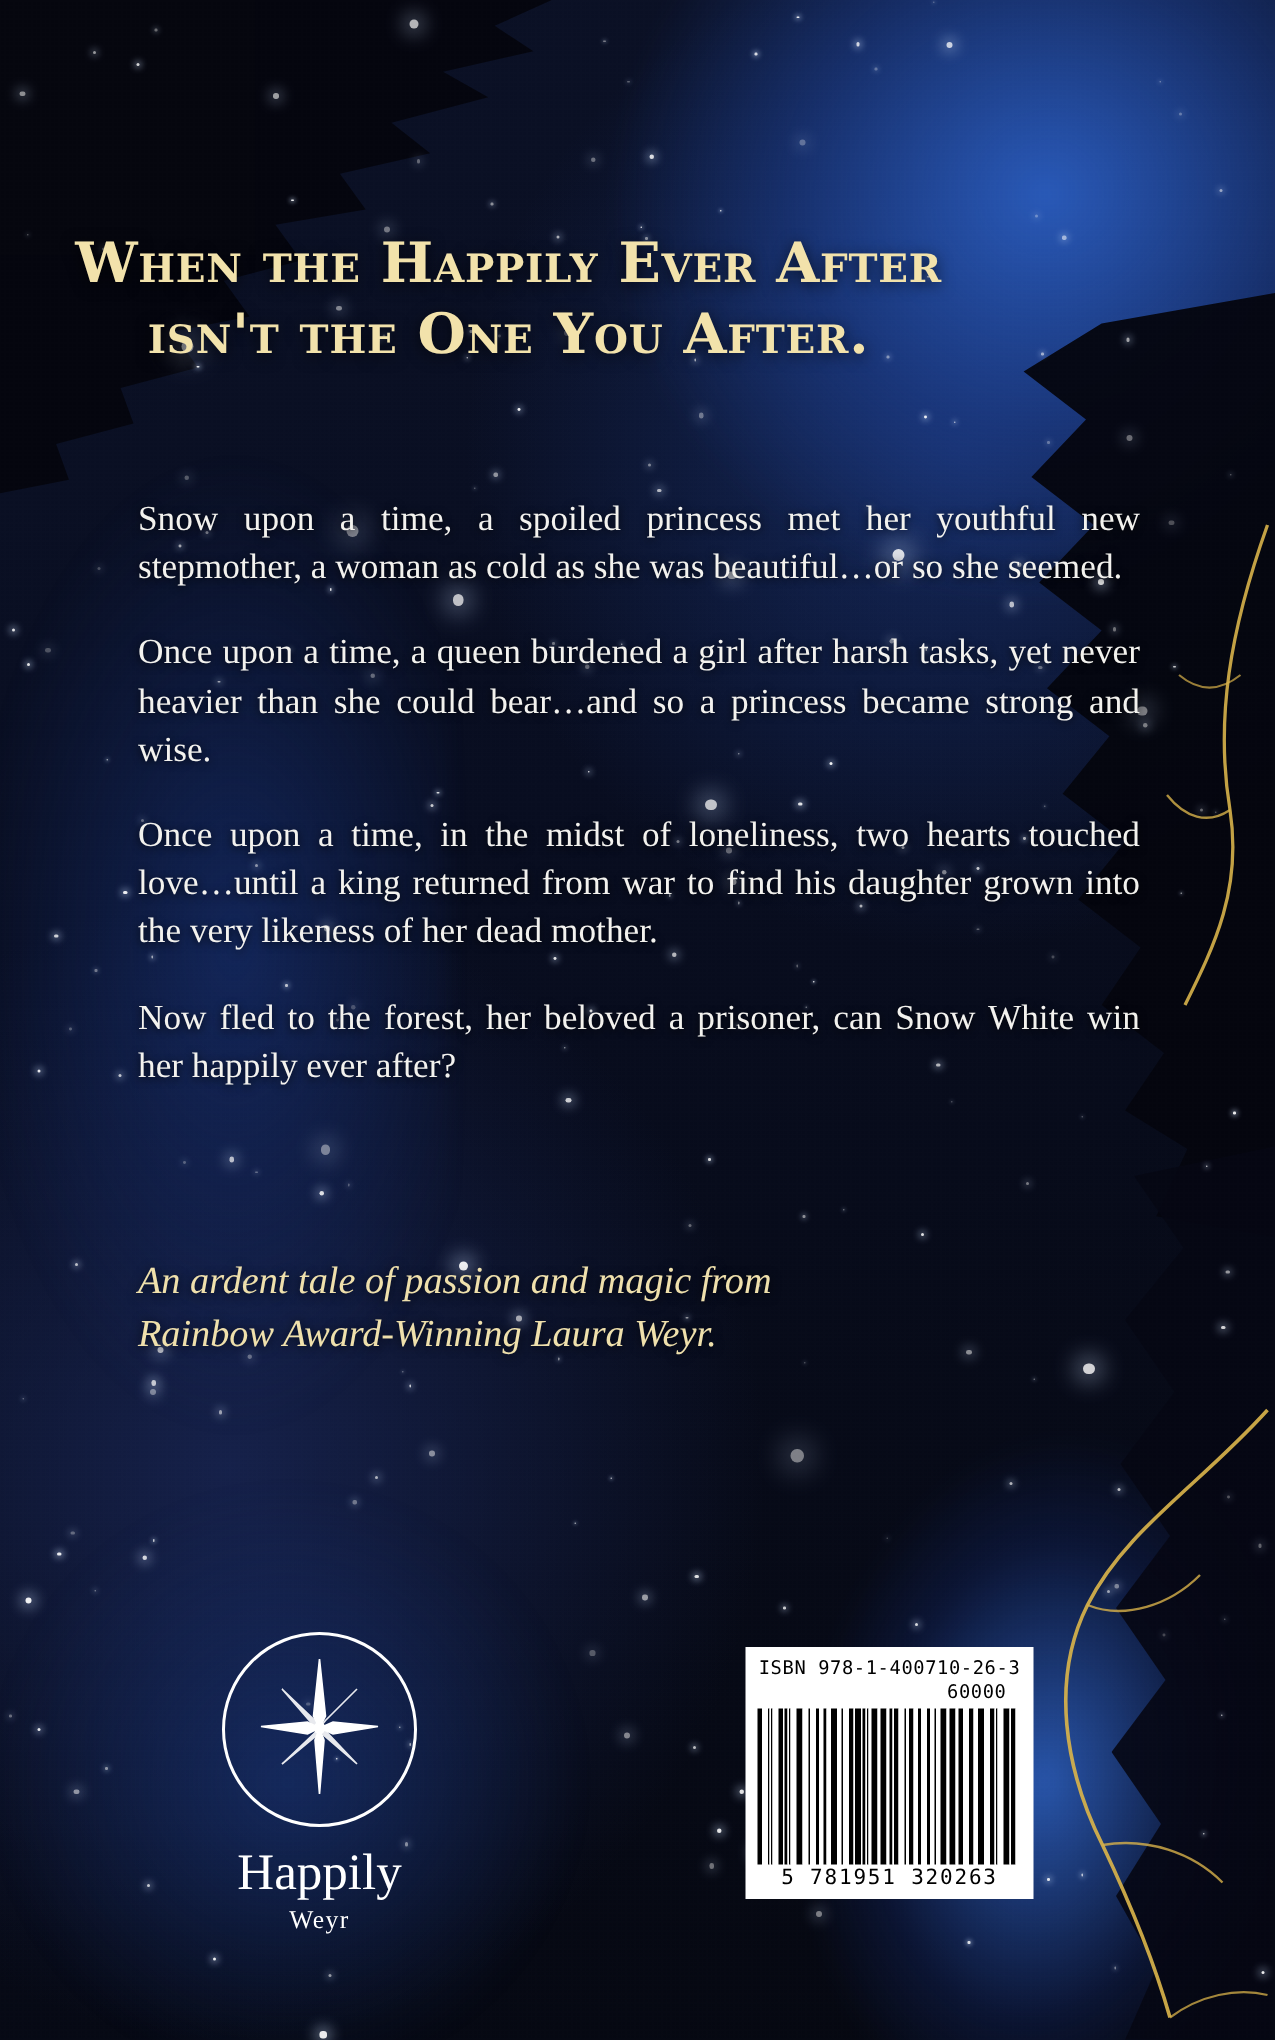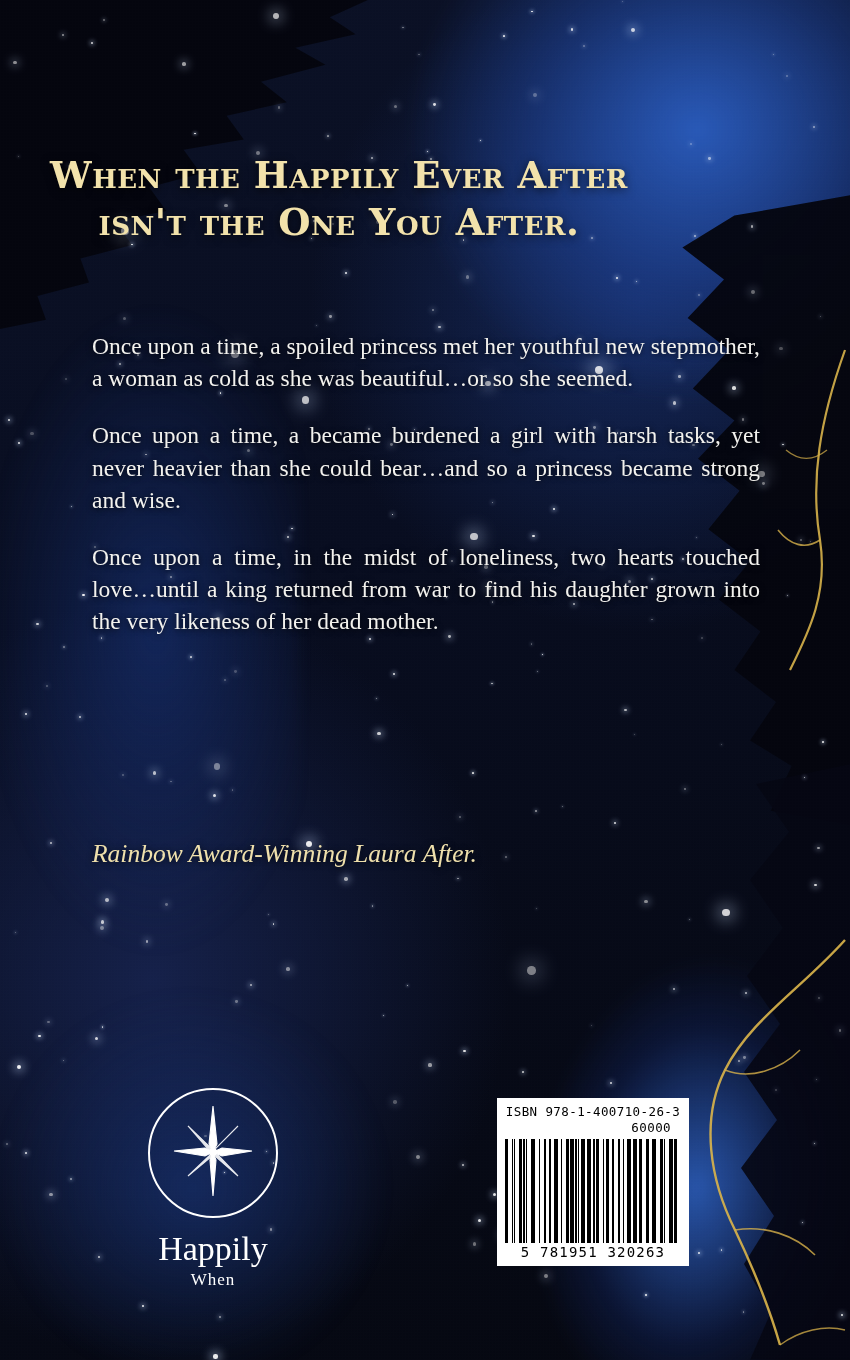--- a/index.html
+++ b/index.html
@@ -526,47 +526,49 @@
   <div class="noise"></div>
 
   <div class="content">
 
     <div class="headline">
       <span class="l1">When the Happily Ever After</span>
       <span class="l2">isn't the One You After.</span>
     </div>
 
     <div class="blurb">
-      <p>Once upon a time, a spoiled princess met her youthful new stepmother, a woman as cold as she was beautiful…or so she seemed.</p>
-      <p>Once upon a time, a became burdened a girl with harsh tasks, yet never heavier than she could bear…and so a princess became strong and wise.</p>
+      <p>Snow upon a time, a spoiled princess met her youthful new stepmother, a woman as cold as she was beautiful…or so she seemed.</p>
+      <p>Once upon a time, a queen burdened a girl after harsh tasks, yet never heavier than she could bear…and so a princess became strong and wise.</p>
       <p>Once upon a time, in the midst of loneliness, two hearts touched love…until a king returned from war to find his daughter grown into the very likeness of her dead mother.</p>
+      <p>Now fled to the forest, her beloved a prisoner, can Snow White win her happily ever after?</p>
     </div>
 
     <div class="tagline">
-      <span class="nojust">Rainbow Award-Winning Laura After.</span>
+      <span>An ardent tale of passion and magic from</span>
+      <span class="nojust">Rainbow Award-Winning Laura Weyr.</span>
     </div>
 
     <div class="publisher">
       <div class="logo-circle">
         <svg width="122" height="122" viewBox="0 0 122 122">
           <g stroke="#ffffff" stroke-width="1.1" fill="#ffffff">
             <polygon points="61,16 65,54 61,62 57,54"></polygon>
             <polygon points="61,106 64,70 61,62 58,70"></polygon>
             <polygon points="22,61 53,58 61,62 53,66"></polygon>
             <polygon points="100,61 70,58 61,62 70,66"></polygon>
             <polygon points="36,36 58,57 61,62 56,59" opacity="0.9"></polygon>
             <polygon points="86,86 64,67 61,62 66,65" opacity="0.9"></polygon>
             <polygon points="86,36 65,57 61,62 64,58" opacity="0.9"></polygon>
             <polygon points="36,86 57,66 61,62 59,67" opacity="0.9"></polygon>
           </g>
           <circle cx="61" cy="62" r="4" fill="#ffffff"></circle>
         </svg>
       </div>
       <div class="pub-name">Happily</div>
-      <div class="pub-sub">When</div>
+      <div class="pub-sub">Weyr</div>
     </div>
 
     <div class="barcode-box">
       <div class="isbn-line">ISBN 978-1-400710-26-3</div>
       <div class="isbn-sub">60000</div>
       <div class="bars" id="bars">
           <i style="width: 3px;"></i>
           <i style="width: 4px; background: rgb(255, 255, 255);"></i>
           <i style="width: 1px;"></i>
           <i style="width: 1px; background: rgb(255, 255, 255);"></i>

